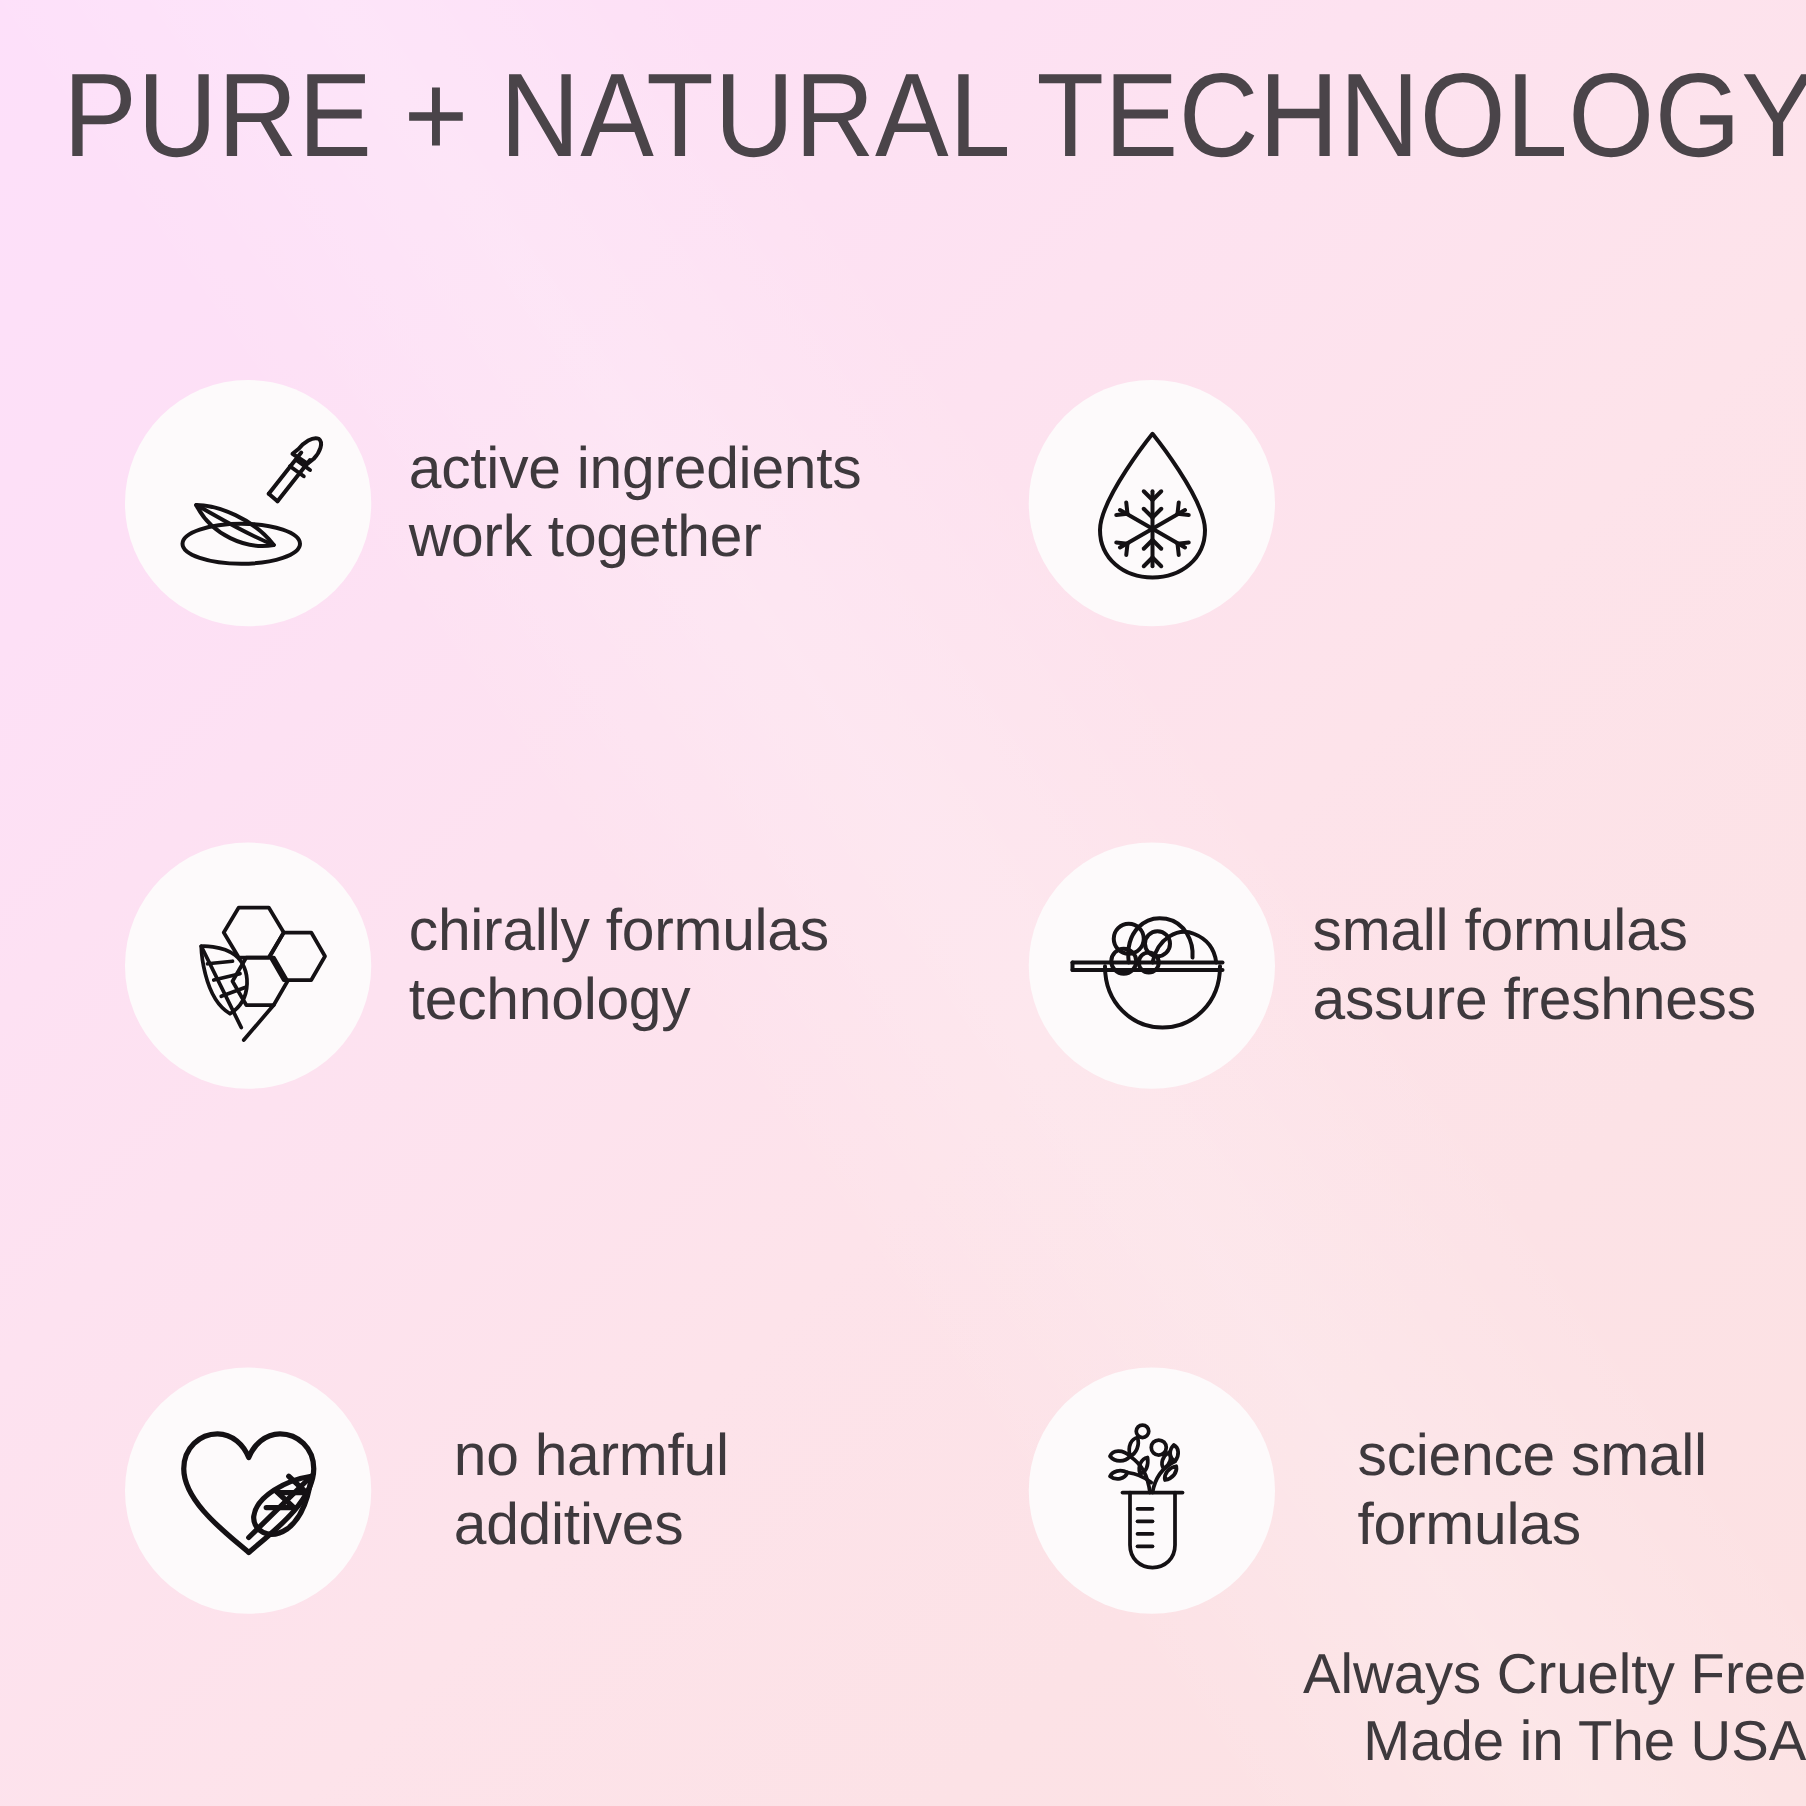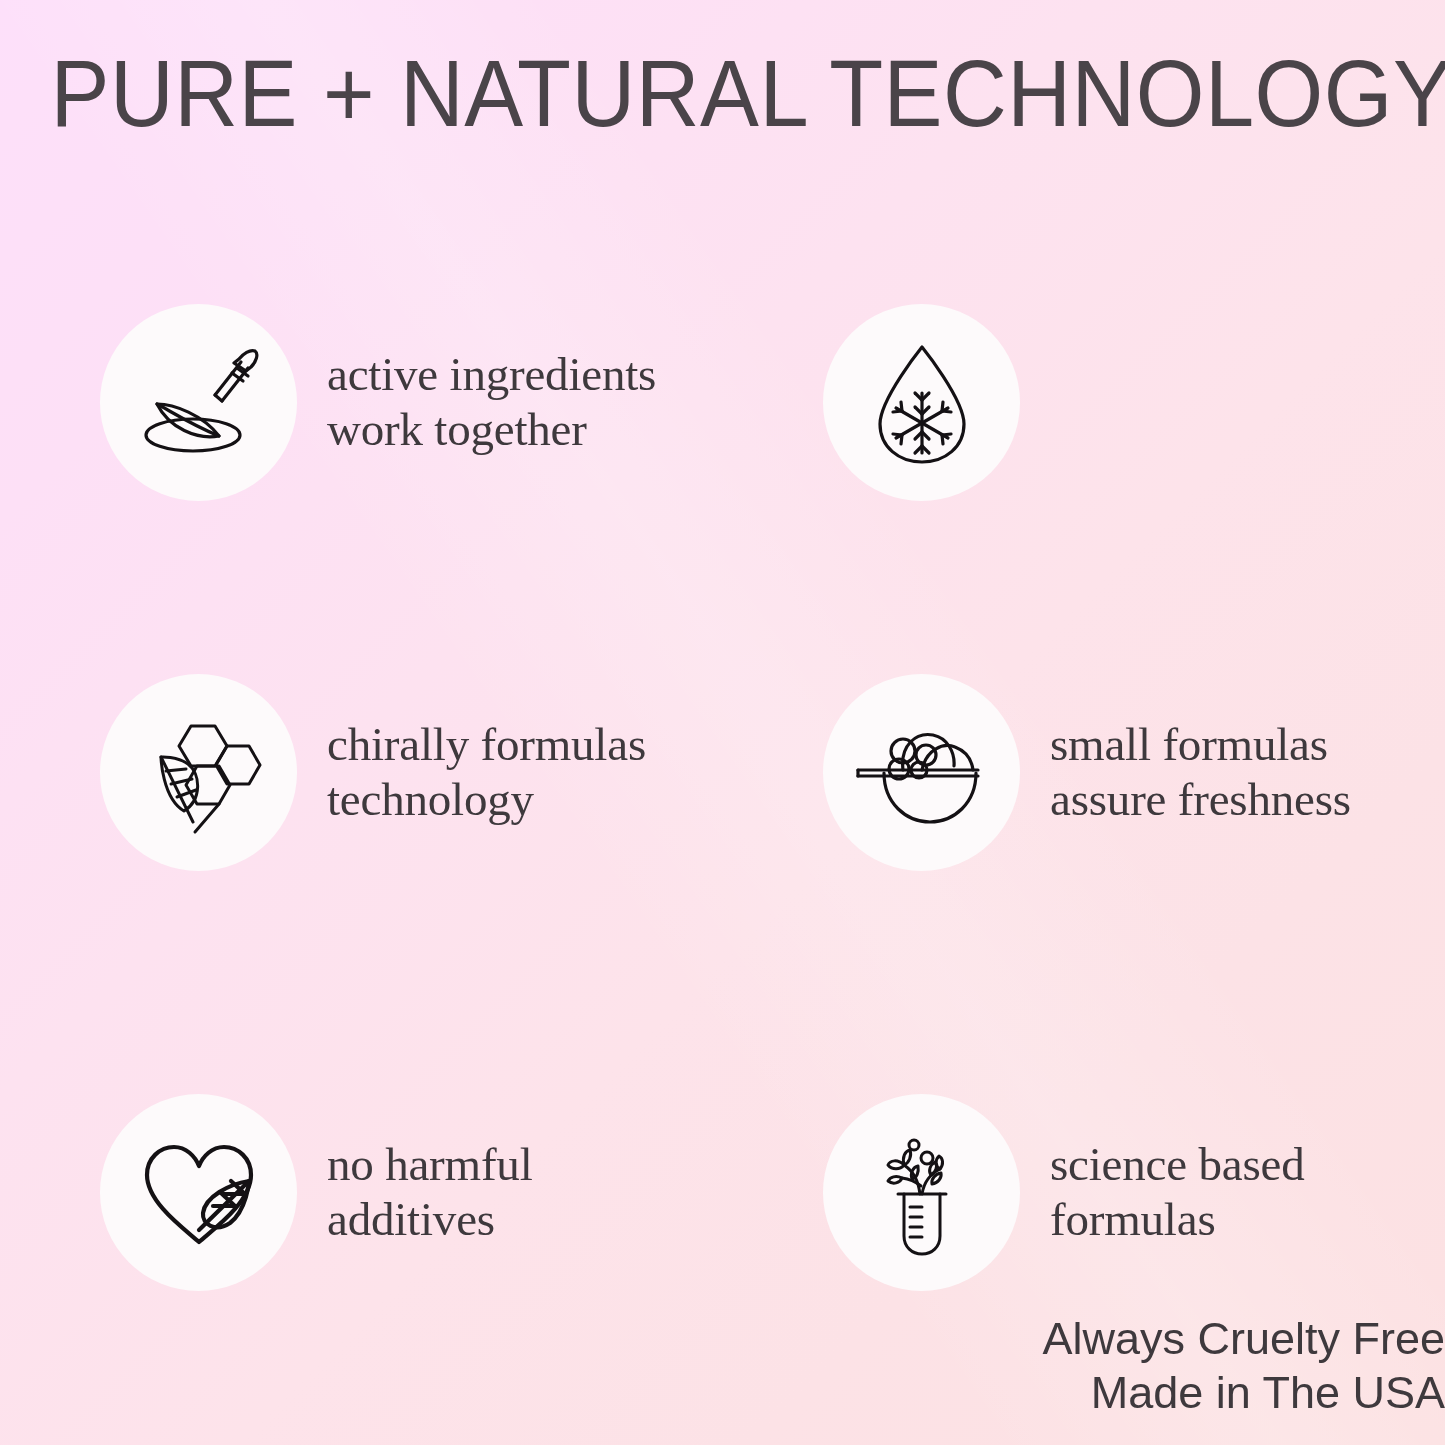--- a/index.html
+++ b/index.html
@@ -60,34 +60,33 @@
     z-index: 3;
   }
 
   .grid {
     position: absolute;
     top: 278px;
     left: 0;
     width: 1378px;
     height: 1020px;
     z-index: 3;
-    font-family: Liberation Serif, serif;
   }
 
   .cell {
     position: absolute;
     display: flex;
     align-items: center;
     box-sizing: border-box;
   }
   .cell.col-left  { left: 100px;  width: 640px; }
   .cell.col-right { left: 823px;  width: 610px; }
   .cell.row-1 { top: 18px;  height: 212px; }
   .cell.row-2 { top: 388px; height: 212px; }
-  .cell.row-3 { top: 808px; height: 212px; }
+  .cell.row-3 { top: 808px; height: 212px; gap: 36px; }
 
   .disc {
     flex: 0 0 auto;
     width: 197px;
     height: 197px;
     border-radius: 50%;
     background: #fdfafb;
     display: flex;
     align-items: center;
     justify-content: center;
@@ -295,21 +294,21 @@
 
             <path d="M88 47 C 92 42, 91 36, 87 34 C 83 38, 83 44, 88 47 Z"></path>
             <path d="M79 53 C 84 50, 86 44, 83 40 C 78 43, 76 49, 79 53 Z"></path>
             <path d="M80 62 C 86 61, 90 56, 89 51 C 83 52, 79 57, 80 62 Z"></path>
 
             <circle cx="62" cy="23" r="5"></circle>
             <circle cx="75" cy="36" r="6"></circle>
           </svg>
         </span>
       </div>
-      <div class="cell-label">science based
+      <div class="cell-label">science small
 formulas</div>
     </div>
 
   </div>
 
   <div class="footer">Always Cruelty Free
 Made in The USA</div>
 
 </div>
 

